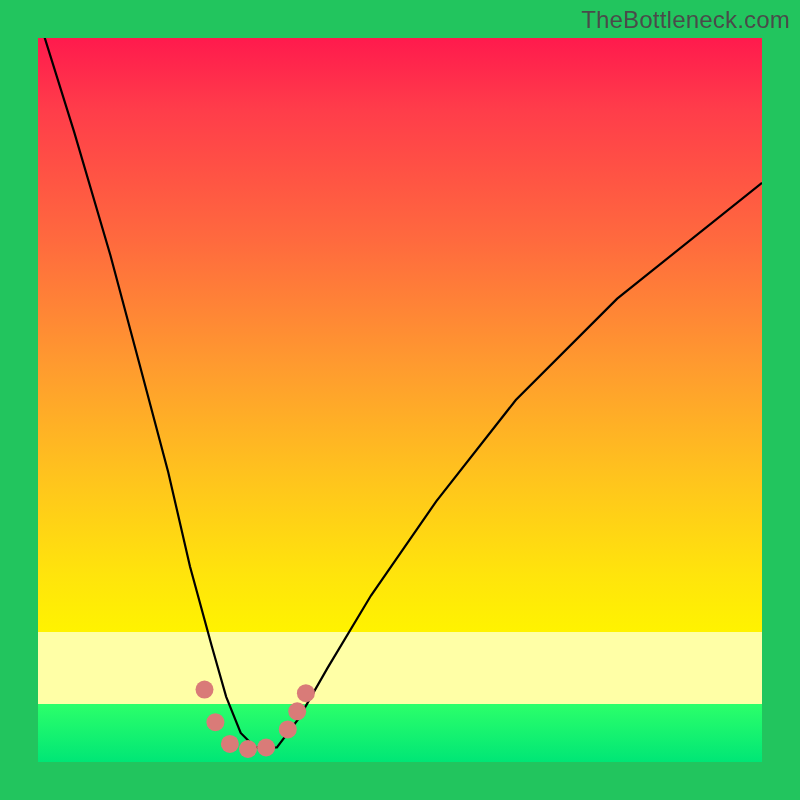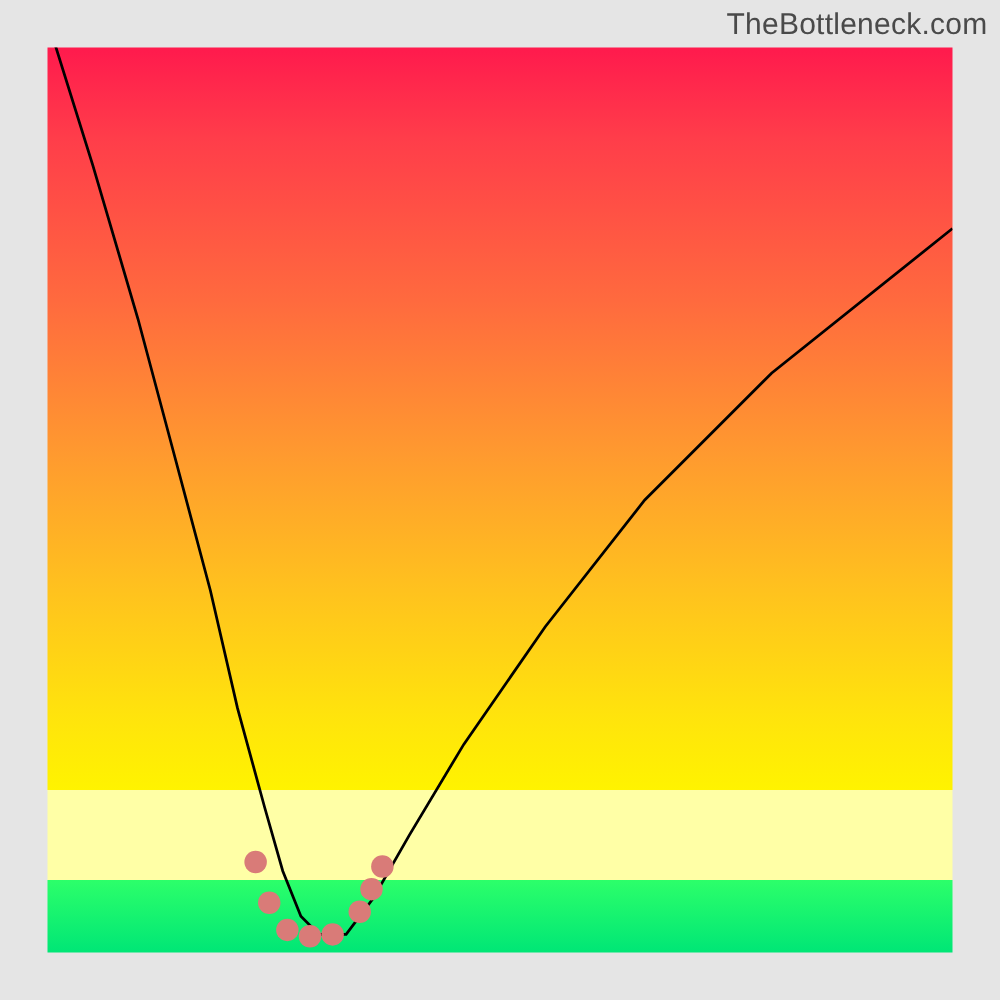--- a/index.html
+++ b/index.html
@@ -8,21 +8,21 @@
     width: 800px;
     height: 800px;
     overflow: hidden;
     background: #000;
     font-family: Arial, Helvetica, sans-serif;
   }
   .frame {
     position: relative;
     width: 800px;
     height: 800px;
-    background: #e5e5e5;
+    background: #22c55e;
   }
   .plot-area {
     position: absolute;
     left: 38px;
     top: 38px;
     width: 724px;
     height: 724px;
     
     background: linear-gradient(
       to bottom,

